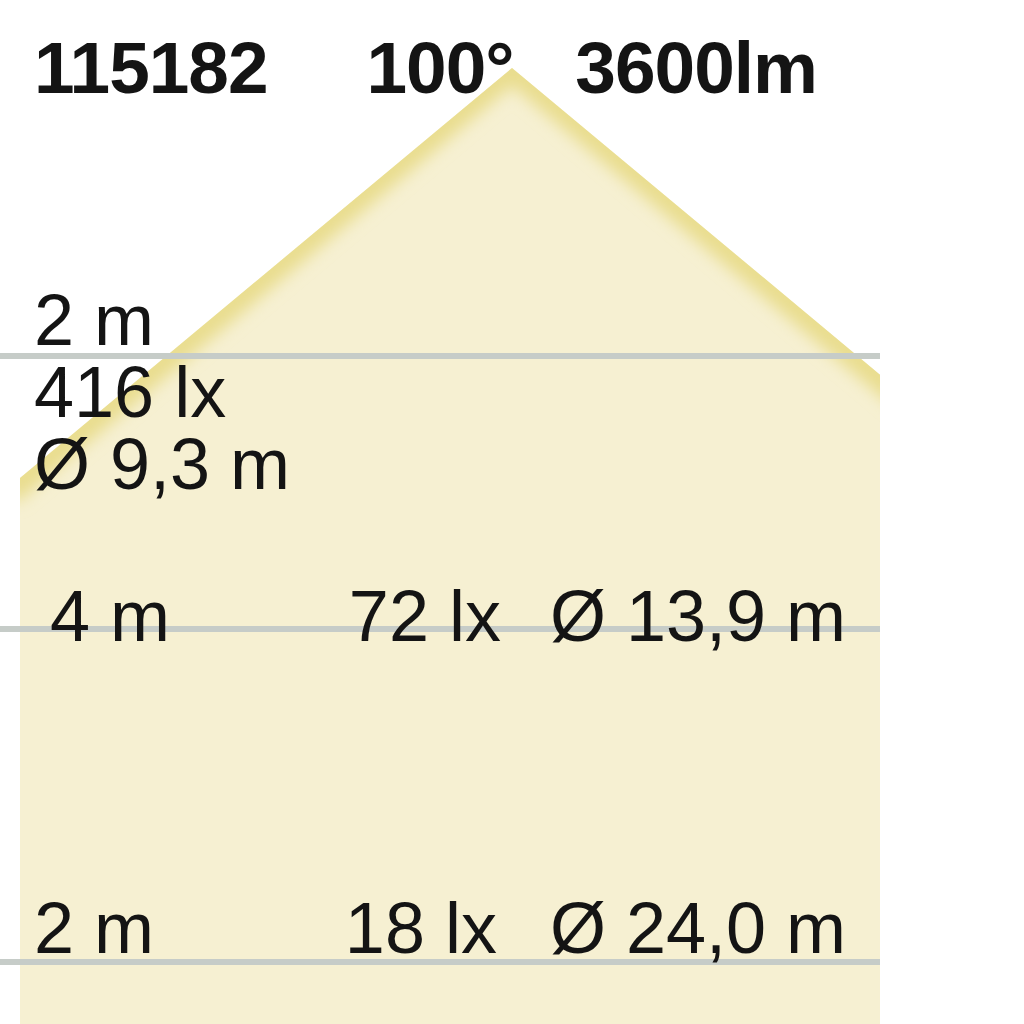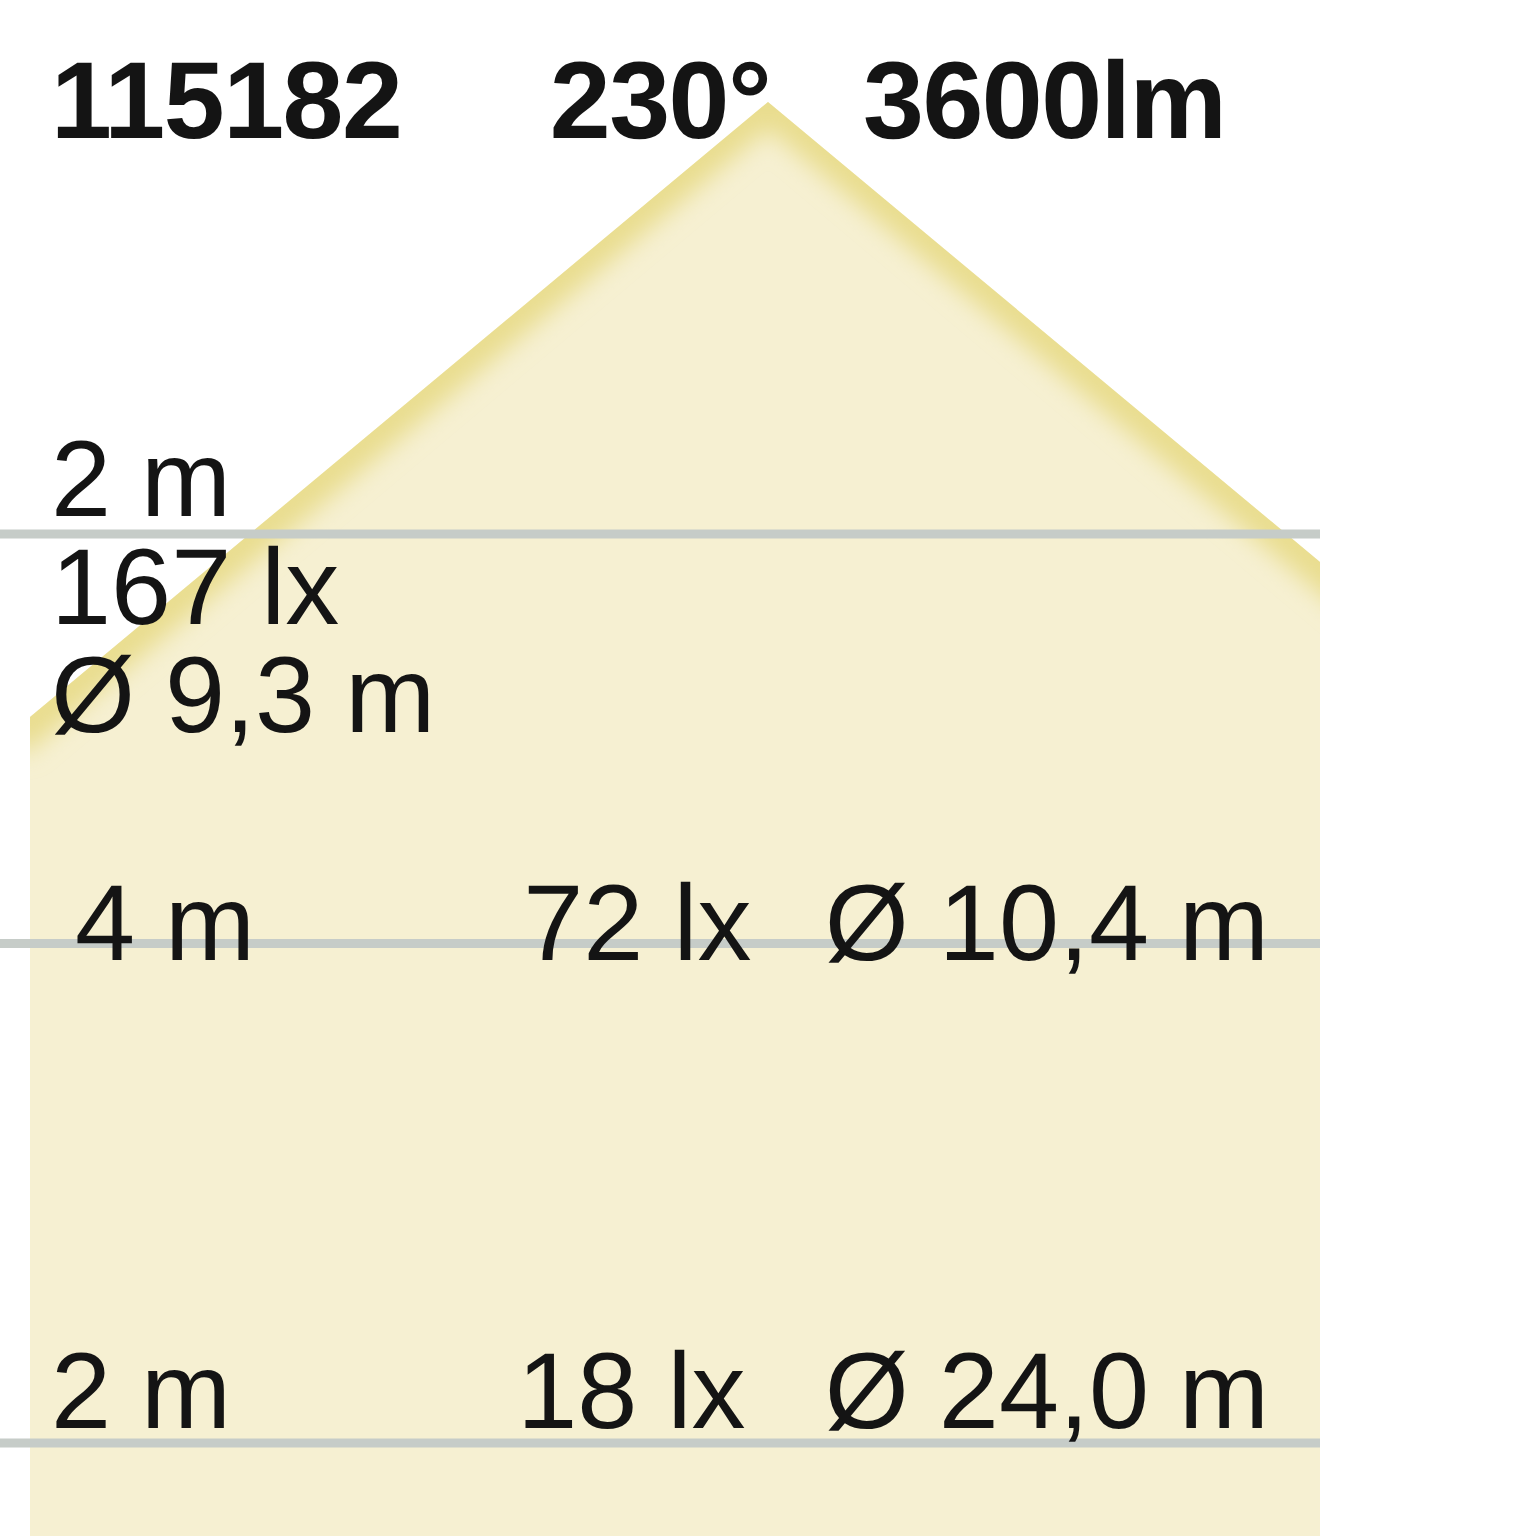--- a/index.html
+++ b/index.html
@@ -58,34 +58,34 @@
 
     <path d="M 6 492 L 512 66 L 1018 492" fill="none" stroke-width="30" clip-path="url(#coneClip)" filter="url(#softEdge)" stroke="#e9dd8e"></path>
 
     <rect x="0" y="353" width="1024" height="6" fill="#c6ccc8"></rect>
     <rect x="0" y="626" width="1024" height="6" fill="#c6ccc8"></rect>
     <rect x="0" y="959" width="1024" height="6" fill="#c6ccc8"></rect>
   </svg>
 
   <div class="row header">
     <div class="cell">115182</div>
-    <div class="cell mid">230°</div>
+    <div class="cell mid">100°</div>
     <div class="cell right">3600lm</div>
   </div>
 
   <div class="row r1">
     <div class="cell">2 m</div>
-    <div class="cell mid">167 lx</div>
+    <div class="cell mid">416 lx</div>
     <div class="cell right">Ø 9,3 m</div>
   </div>
 
   <div class="row r2">
     <div class="cell">4 m</div>
     <div class="cell mid">72 lx</div>
-    <div class="cell right">Ø 10,4 m</div>
+    <div class="cell right">Ø 13,9 m</div>
   </div>
 
   <div class="row r3">
     <div class="cell">2 m</div>
     <div class="cell mid">18 lx</div>
     <div class="cell right">Ø 24,0 m</div>
   </div>
 
 </div>
 

